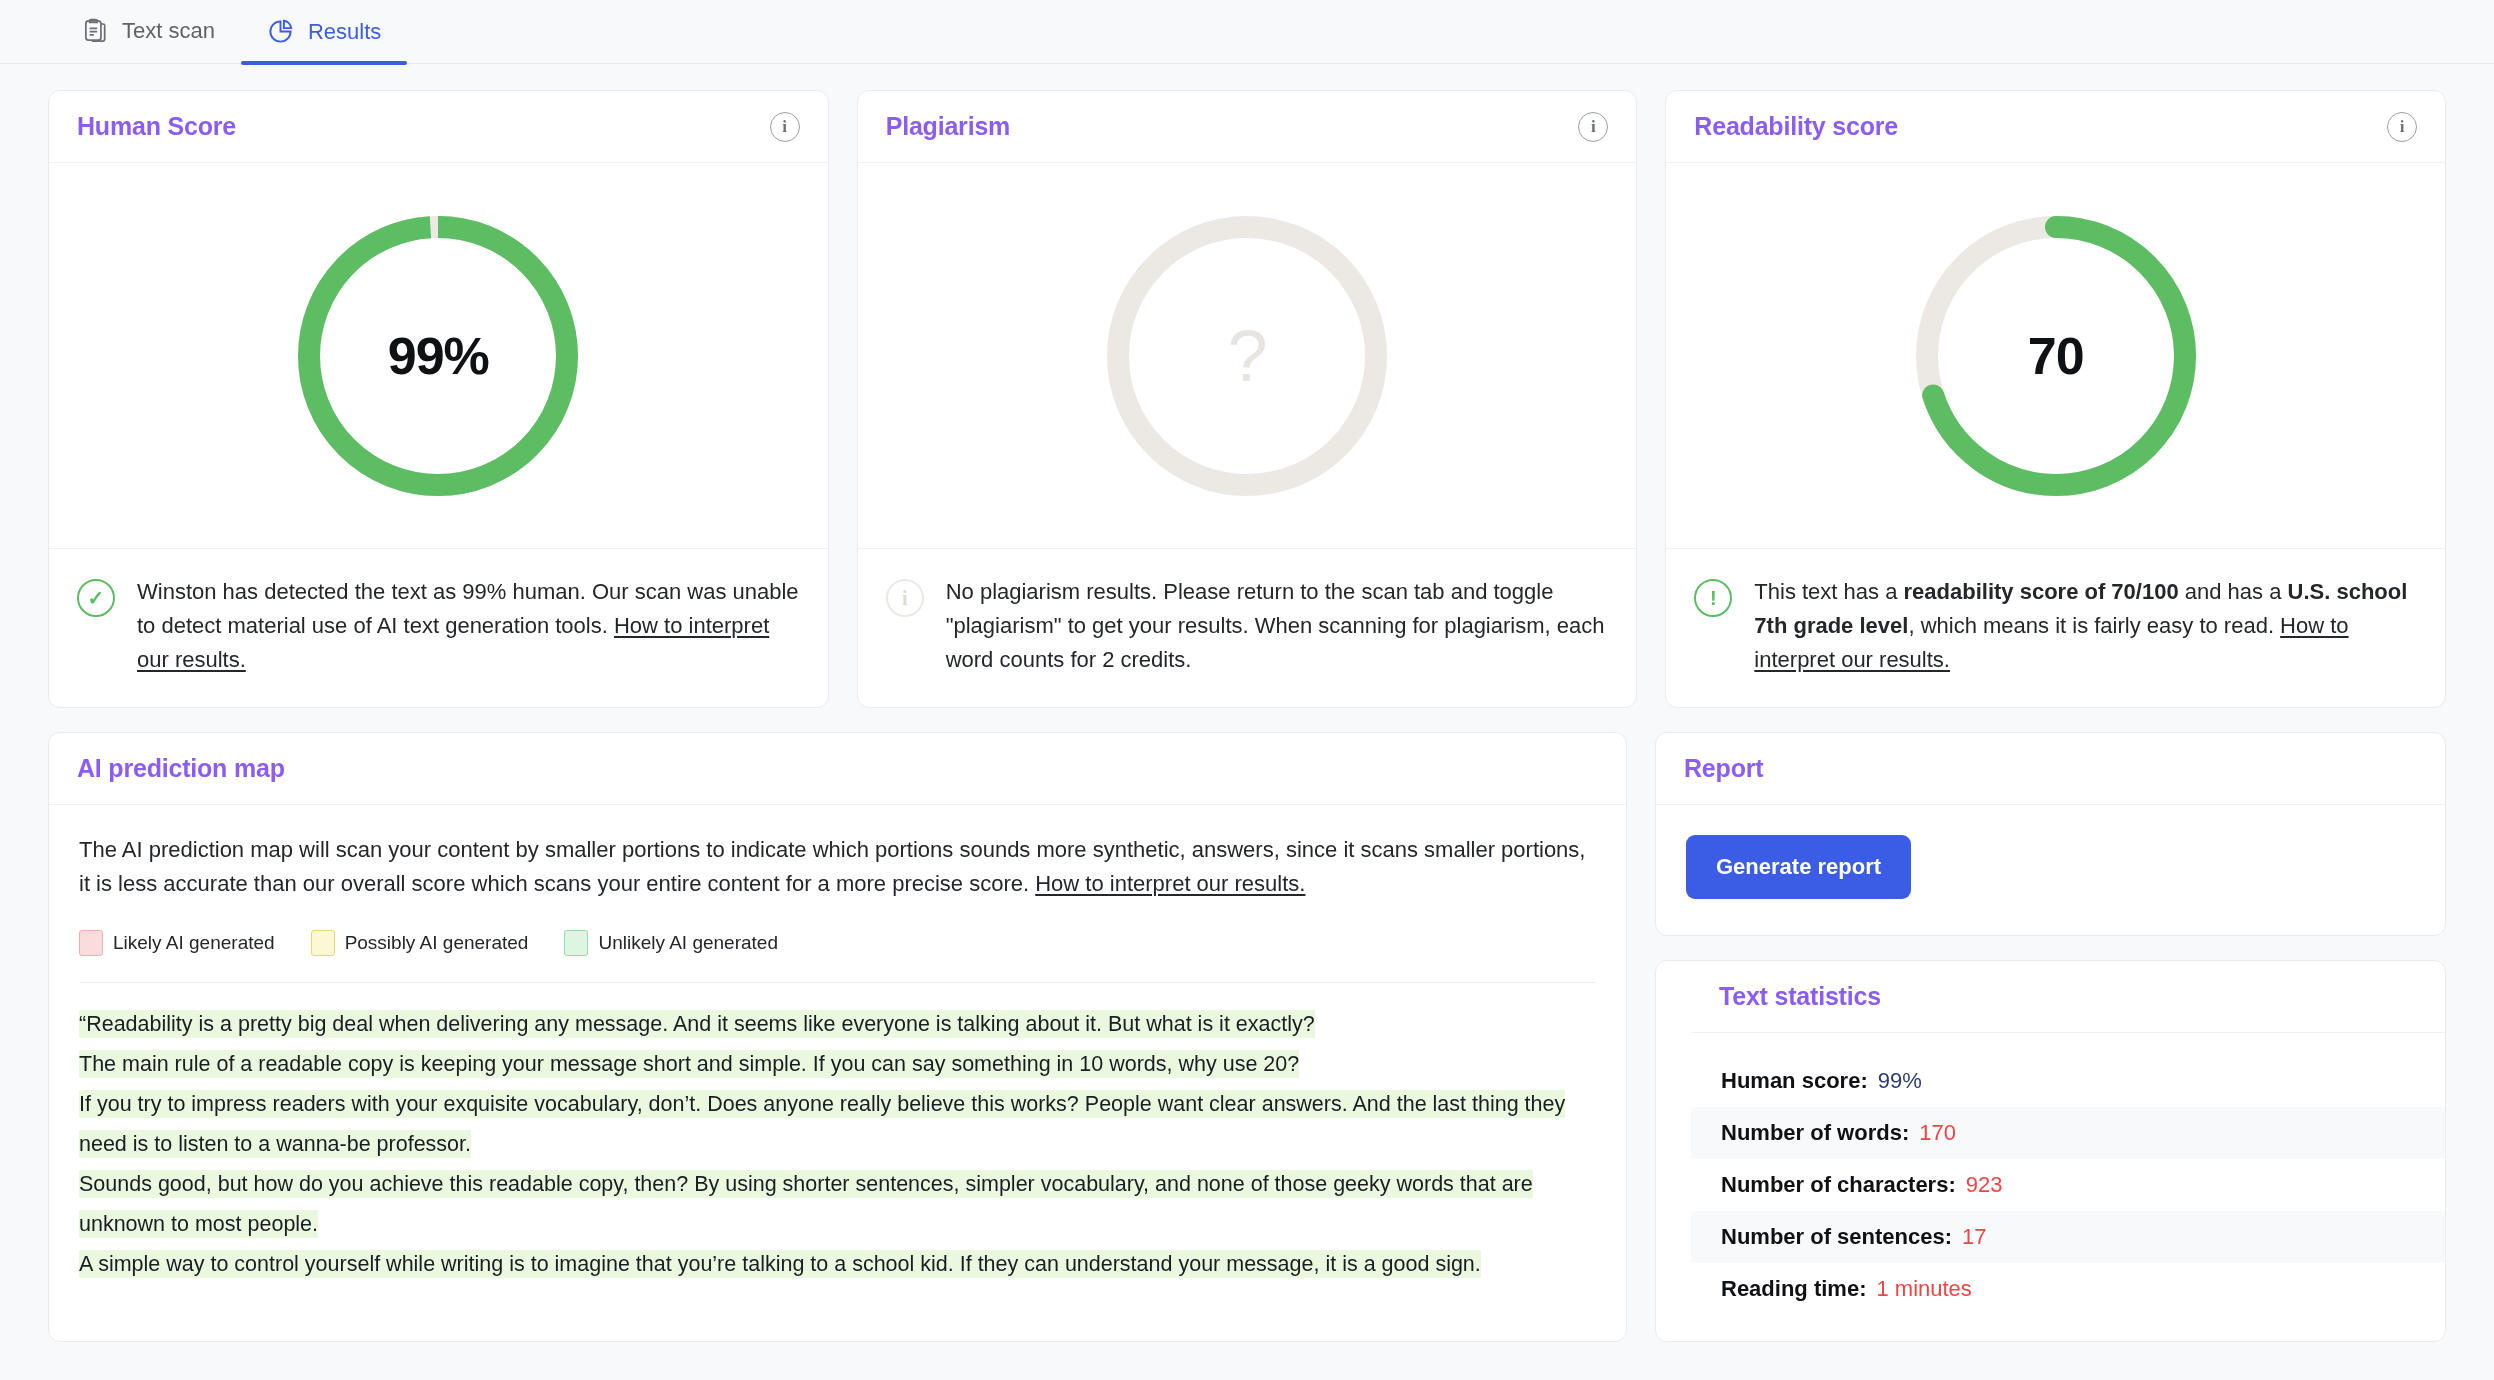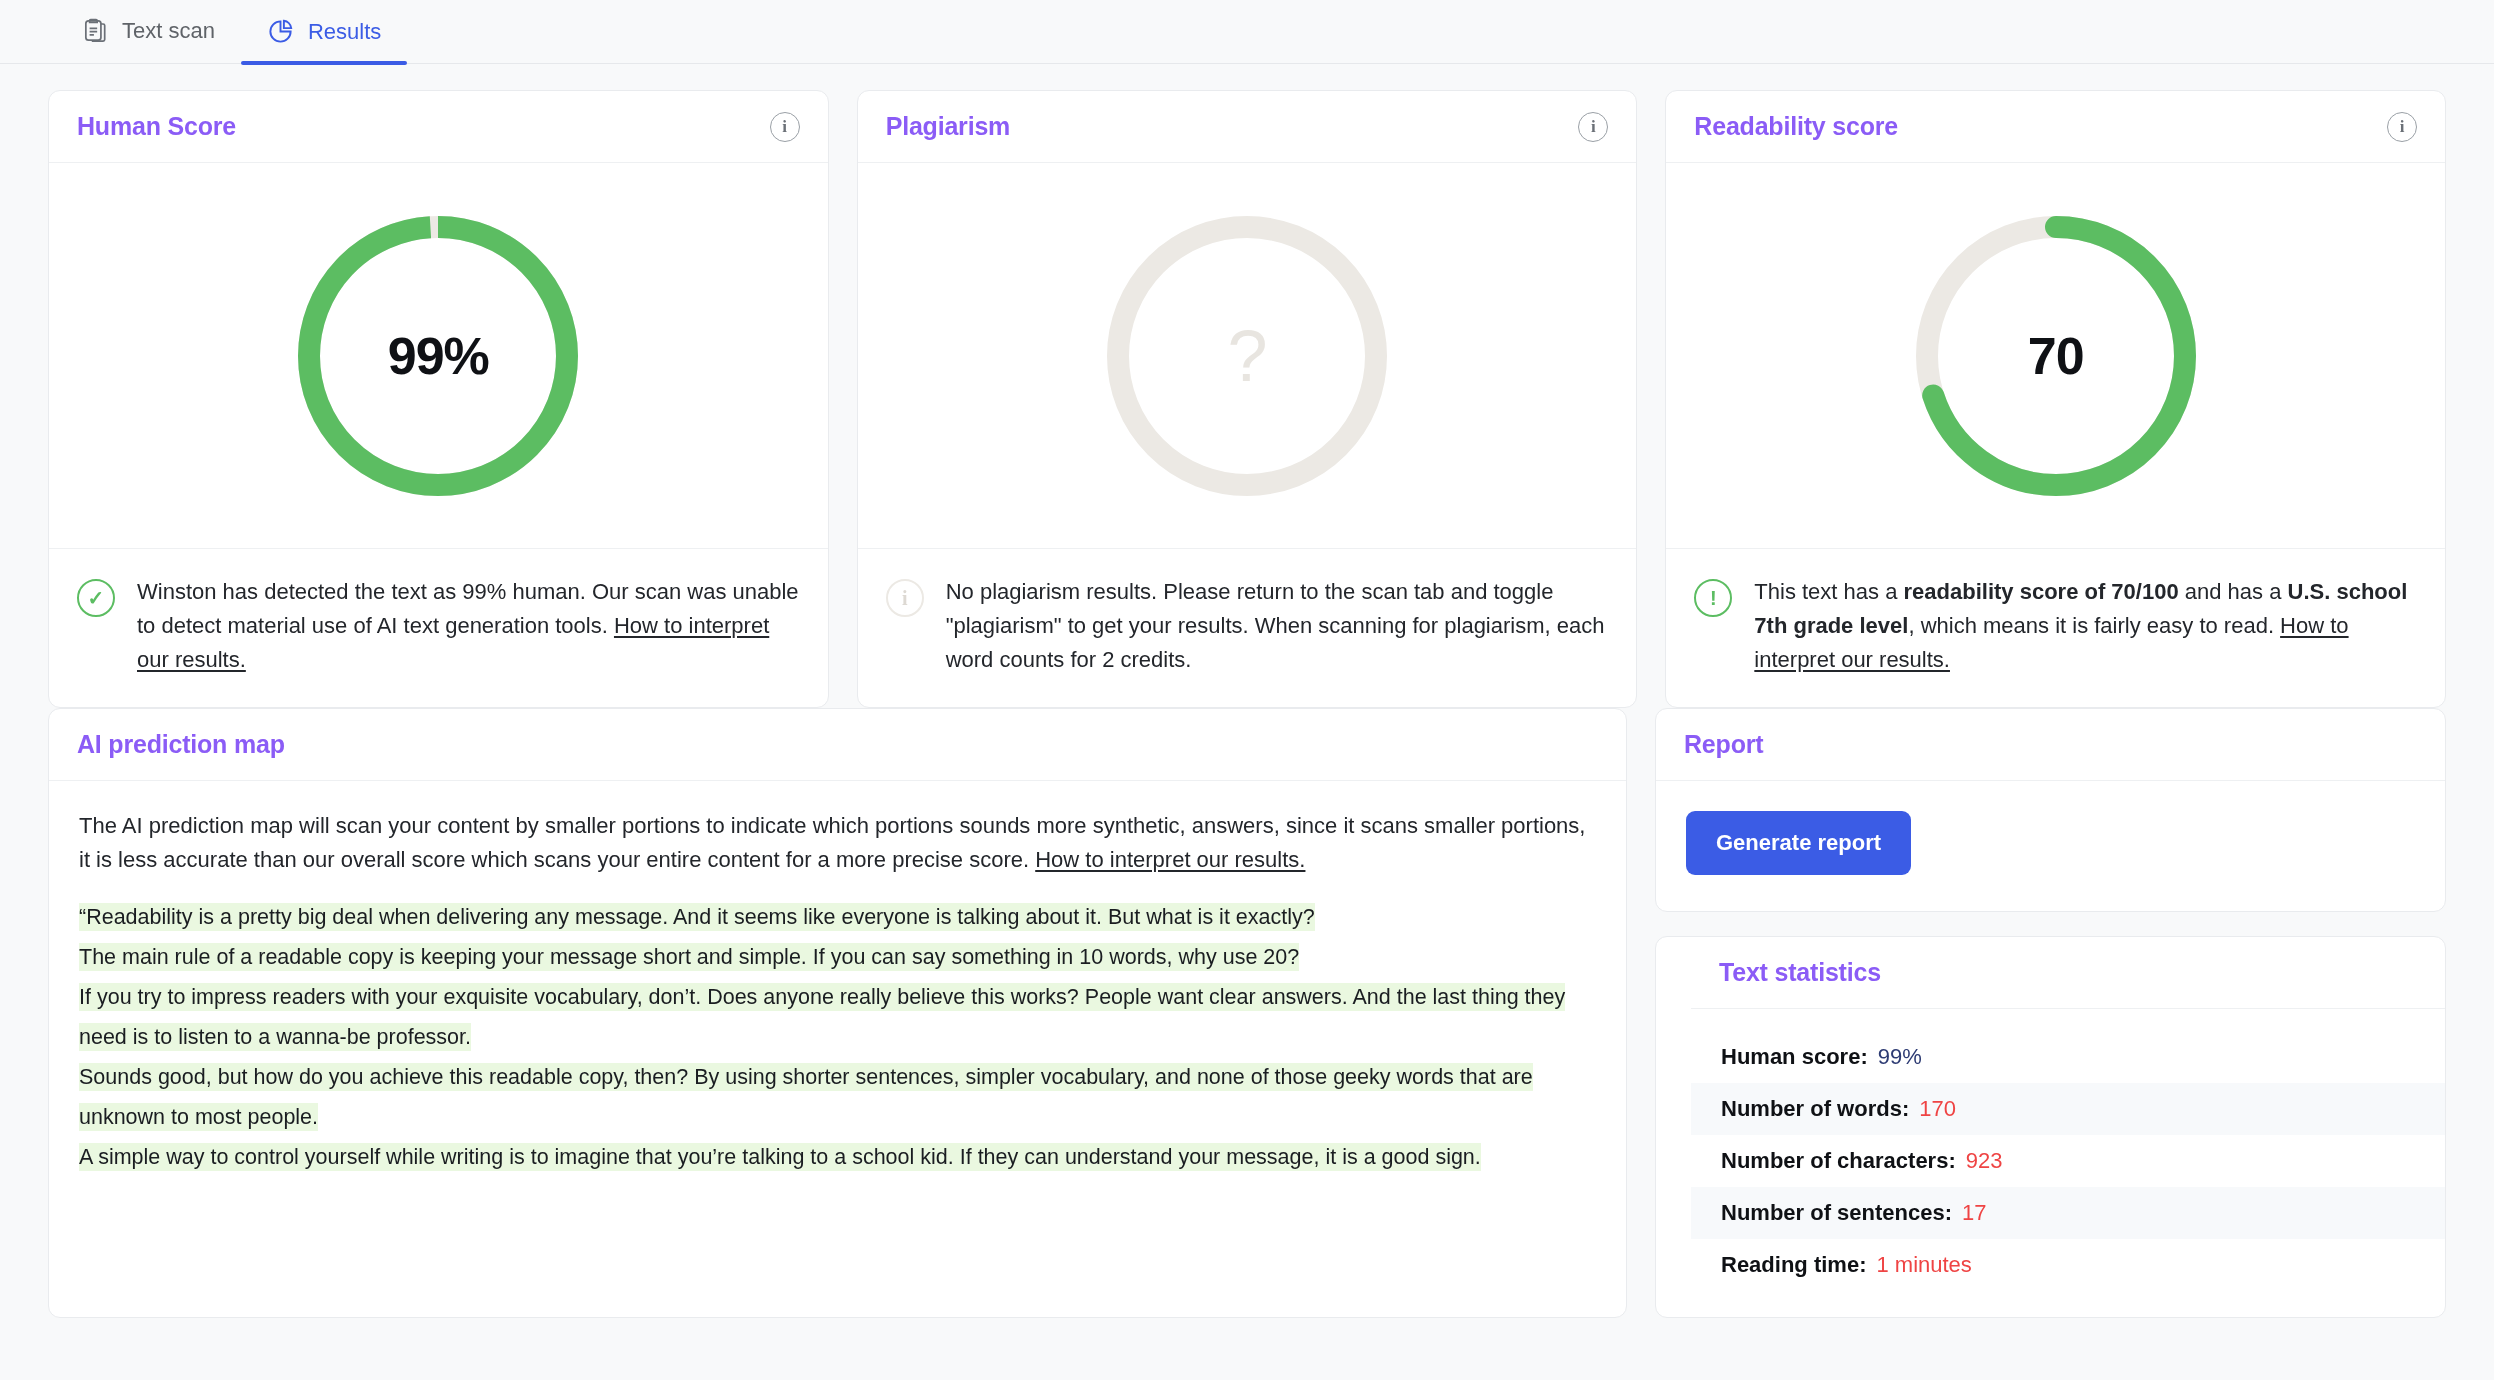--- a/index.html
+++ b/index.html
@@ -49,20 +49,21 @@
   }
   .row-top {
     display: grid;
     grid-template-columns: 1fr 1fr 1fr;
     gap: 28px;
   }
   .row-bottom {
     display: grid;
     grid-template-columns: 1579px 1fr;
     gap: 28px;
+    margin-top: 24px;
   }
 
   .card {
     background: #ffffff;
     border: 1px solid #e9ebee;
     border-radius: 12px;
     overflow: hidden;
   }
   .card-head {
     height: 72px;
@@ -293,20 +294,34 @@
   </div>
 
   <div class="row-bottom">
 
     <div class="card">
       <div class="card-head">
         <span class="card-title">AI prediction map</span>
       </div>
       <div class="map-body">
         <div class="map-desc"><span>The AI prediction map will scan your content by smaller portions to indicate which portions sounds more synthetic, answers, since it scans smaller portions, it is less accurate than our overall score which scans your entire content for a more precise score. </span><span class="lnk">How to interpret our results.</span></div>
+        <div class="legend">
+          <div class="legend-item">
+            <span class="swatch sw-red"></span>
+            <span class="legend-label">Likely AI generated</span>
+          </div>
+          <div class="legend-item">
+            <span class="swatch sw-yellow"></span>
+            <span class="legend-label">Possibly AI generated</span>
+          </div>
+          <div class="legend-item">
+            <span class="swatch sw-green"></span>
+            <span class="legend-label">Unlikely AI generated</span>
+          </div>
+        </div>
       </div>
       <div class="map-text">
         <p><span class="hl">“Readability is a pretty big deal when delivering any message. And it seems like everyone is talking about it. But what is it exactly?</span></p>
         <p><span class="hl">The main rule of a readable copy is keeping your message short and simple. If you can say something in 10 words, why use 20?</span></p>
         <p><span class="hl">If you try to impress readers with your exquisite vocabulary, don’t. Does anyone really believe this works? People want clear answers. And the last thing they need is to listen to a wanna-be professor.</span></p>
         <p><span class="hl">Sounds good, but how do you achieve this readable copy, then? By using shorter sentences, simpler vocabulary, and none of those geeky words that are unknown to most people.</span></p>
         <p><span class="hl">A simple way to control yourself while writing is to imagine that you’re talking to a school kid. If they can understand your message, it is a good sign.</span></p>
       </div>
     </div>
 

